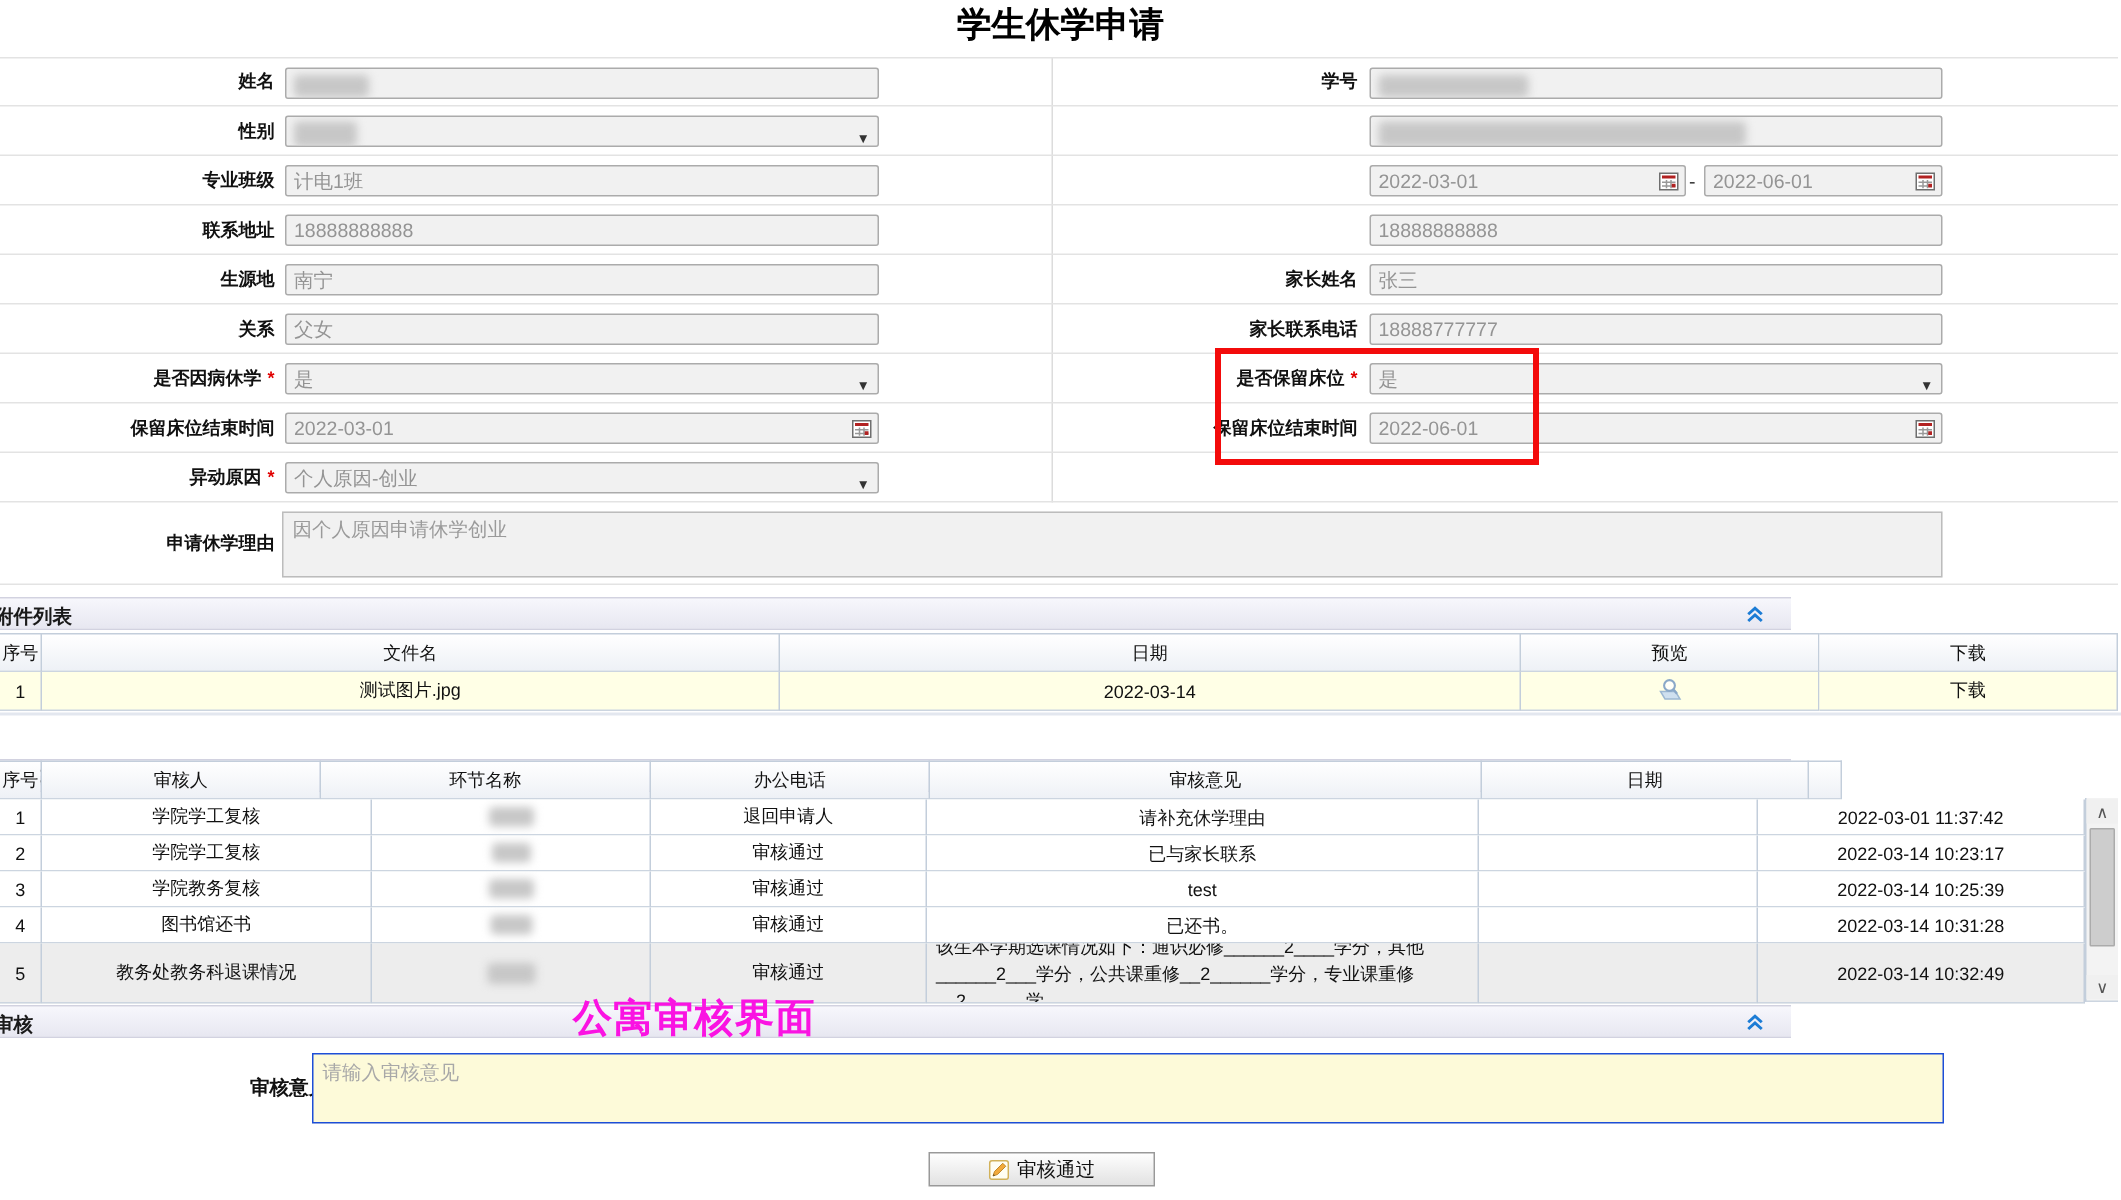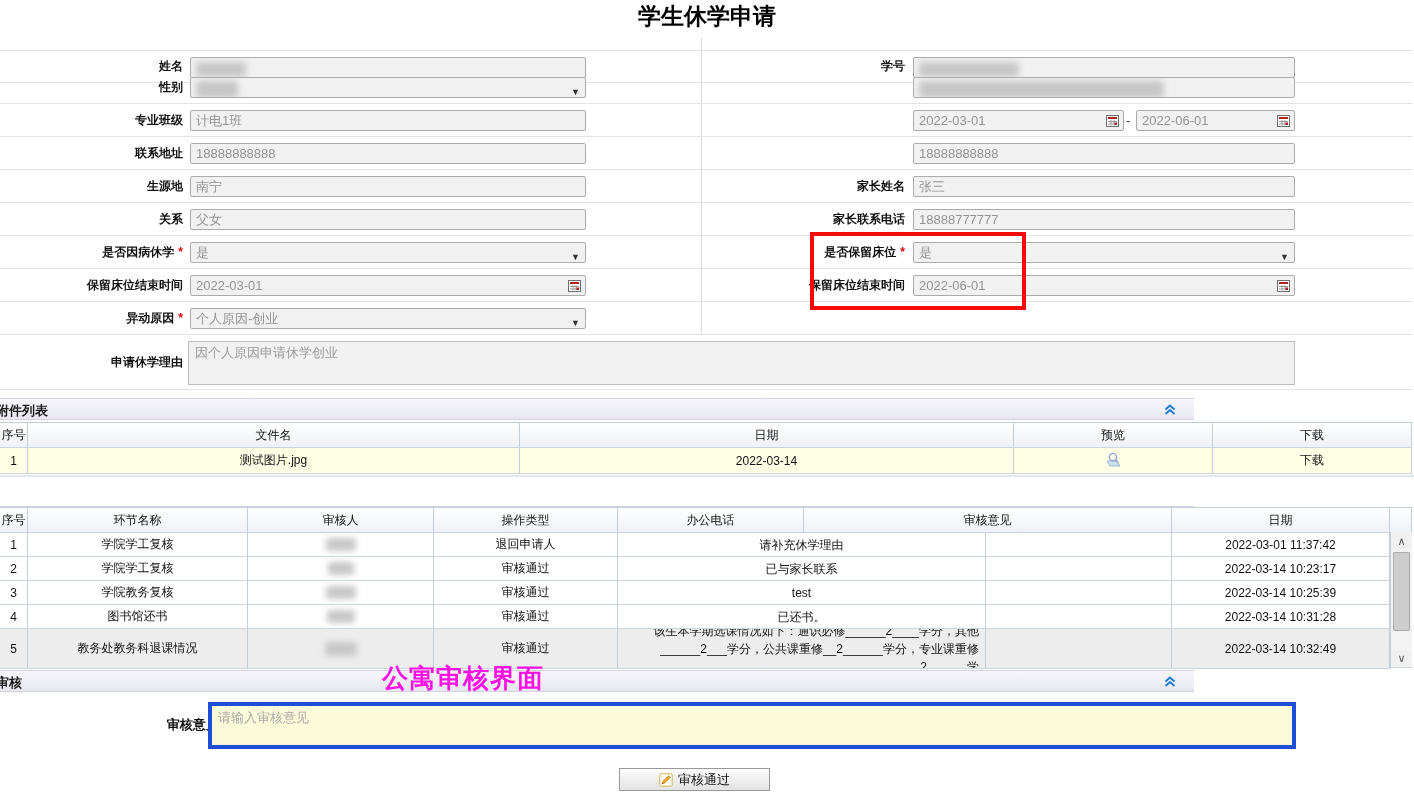--- a/index.html
+++ b/index.html
@@ -45,21 +45,21 @@
   
   .sbar { position:absolute; left:0; width:1194px; height:22px;
     background:linear-gradient(#f7f7fc,#e7e7f1); border-top:1px solid #d2d2e0; border-bottom:1px solid #d2d2e0; }
   .sbar .stitle { position:absolute; left:-4px; top:3px; font-size:13px; font-weight:bold; color:#1a1a1a; }
   .sbar .chev { position:absolute; right:17px; top:4px; cursor:pointer; }
 
   
   .tbl { position:absolute; left:0; }
   .trow { display:flex; width:1412px; }
   .tc { border-right:1px solid #c3cedb; border-bottom:1px solid #ccd5e0; display:flex;
-    align-items:center; justify-content:center; font-size:12px; color:#111; text-align:right;
+    align-items:center; justify-content:center; font-size:12px; color:#111; text-align:left;
     overflow:hidden; }
   .thead .tc { background:linear-gradient(#ffffff,#eef1f6); border-top:1px solid #c3cedb; height:26px; }
   .tbl .trow .tc:first-child { border-left:none; }
 
   .att-row .tc { background:#ffffe6; height:26px; }
   .rev-row .tc { background:#fff; height:24px; }
   .rev-row.gray .tc { background:#ededed; }
   .rev-row .opinion { line-height:1.5; padding:2px 6px; }
   .link { cursor:pointer; }
 
@@ -71,39 +71,39 @@
   .sarrow.up { top:1px; } .sarrow.down { bottom:1px; }
   .sthumb { position:absolute; left:2px; top:20px; width:17px; height:79px;
     background:#cdcdcd; border:1px solid #ababab; border-radius:1px; cursor:grab; }
 
   
   .annotation { position:absolute; left:382px; top:661px; z-index:10; font-size:26px;
     font-weight:bold; letter-spacing:1px; }
   .oplabel { position:absolute; left:0; top:0; width:203px; text-align:right;
     font-size:13px; font-weight:bold; color:#111;margin-left:20px; }
   .optext { position:absolute; left:208px; top:702px; width:1088px; height:47px;
-    background:#fdfad9; border:4px solid #1d4ed8; font-size:13px; color:#333; padding:3px 6px;
+    background:#fdfad9; border:1px solid #1d4ed8; font-size:13px; color:#333; padding:3px 6px;
     resize:none; font-family:"Liberation Sans","DejaVu Sans",sans-serif; }
   .optext::placeholder { color:#a8a8a8; }
   .approve { position:absolute; left:619px; top:768px; width:151px; height:23px;
     background:linear-gradient(#fefefe,#e2e2e2); border:1px solid #999;
     font-size:13px; color:#111; display:flex; align-items:center; justify-content:center;
     gap:5px; cursor:pointer; font-family:inherit; }
   .thinline { position:absolute; left:0; width:1414px; height:2px; background:#e3e7ef; }
 </style>
 </head>
 <body>
 
 <div class="page">
 
   <div class="title">学生休学申请</div>
 
   <div class="vdivider"></div>
 
-  <div class="frow first" style="top:50px">
+  <div class="frow first" style="top:38px">
     <div class="lbl lbl-l">
         <span>姓名</span>
       </div>
     <div class="inp fld-l"><span class="blur" style="width:50px;height:15px;margin-top:2px"></span></div>
     <div class="lbl lbl-r">
         <span>学号</span>
       </div>
     <div class="inp fld-r"><span class="blur" style="width:100px;height:15px;margin-top:2px"></span></div>
   </div>
 
@@ -304,23 +304,22 @@
       <svg width="14" height="14" viewBox="0 0 14 14">
           <path d="M2.5 6.5 L7 2.5 L11.5 6.5" fill="none" stroke="#1c7cd5" stroke-width="2"></path>
           <path d="M2.5 11 L7 7 L11.5 11" fill="none" stroke="#1c7cd5" stroke-width="2"></path>
         </svg>
     </span>
   </div>
 
   <div class="tbl" style="top:507px">
     <div class="trow thead">
       <div class="tc" style="width:28px">序号</div>
+      <div class="tc" style="width:186px">审核人</div>
       <div class="tc" style="width:220px">环节名称</div>
-      <div class="tc" style="width:186px">审核人</div>
-      <div class="tc" style="width:184px">操作类型</div>
       <div class="tc" style="width:186px">办公电话</div>
       <div class="tc" style="width:368px">审核意见</div>
       <div class="tc" style="width:218px">日期</div>
       <div class="tc" style="width:22px"></div>
     </div>
 
     <div class="trow rev-row">
       <div class="tc" style="width:28px">1</div>
       <div class="tc" style="width:220px">学院学工复核</div>
       <div class="tc" style="width:186px">

